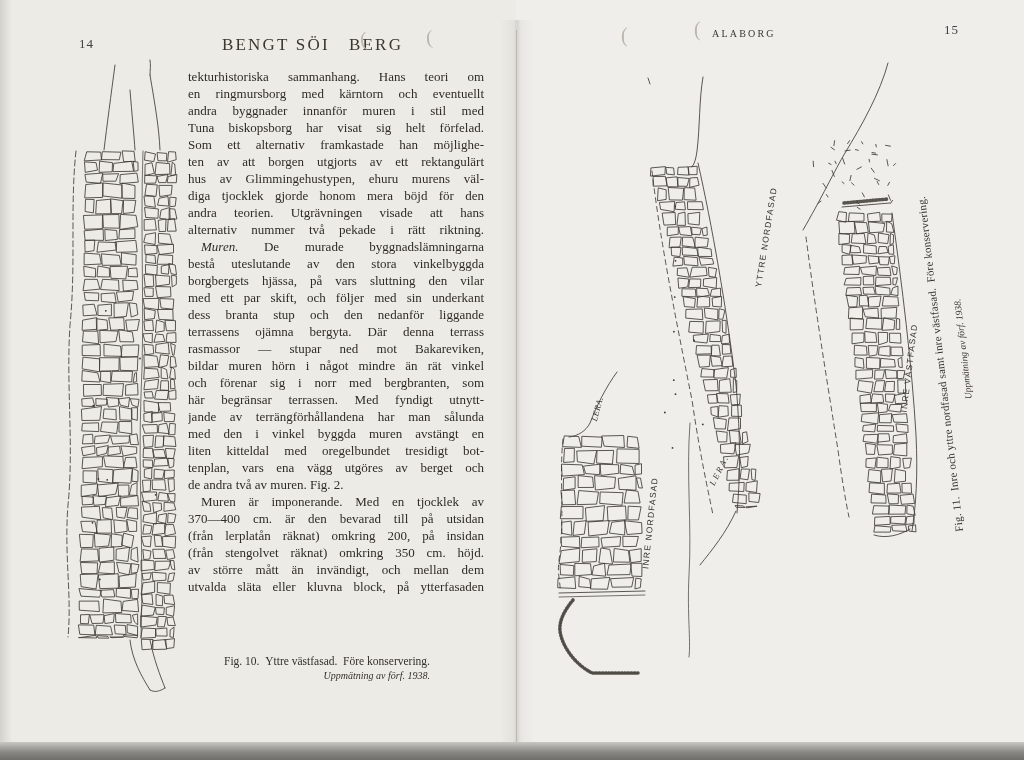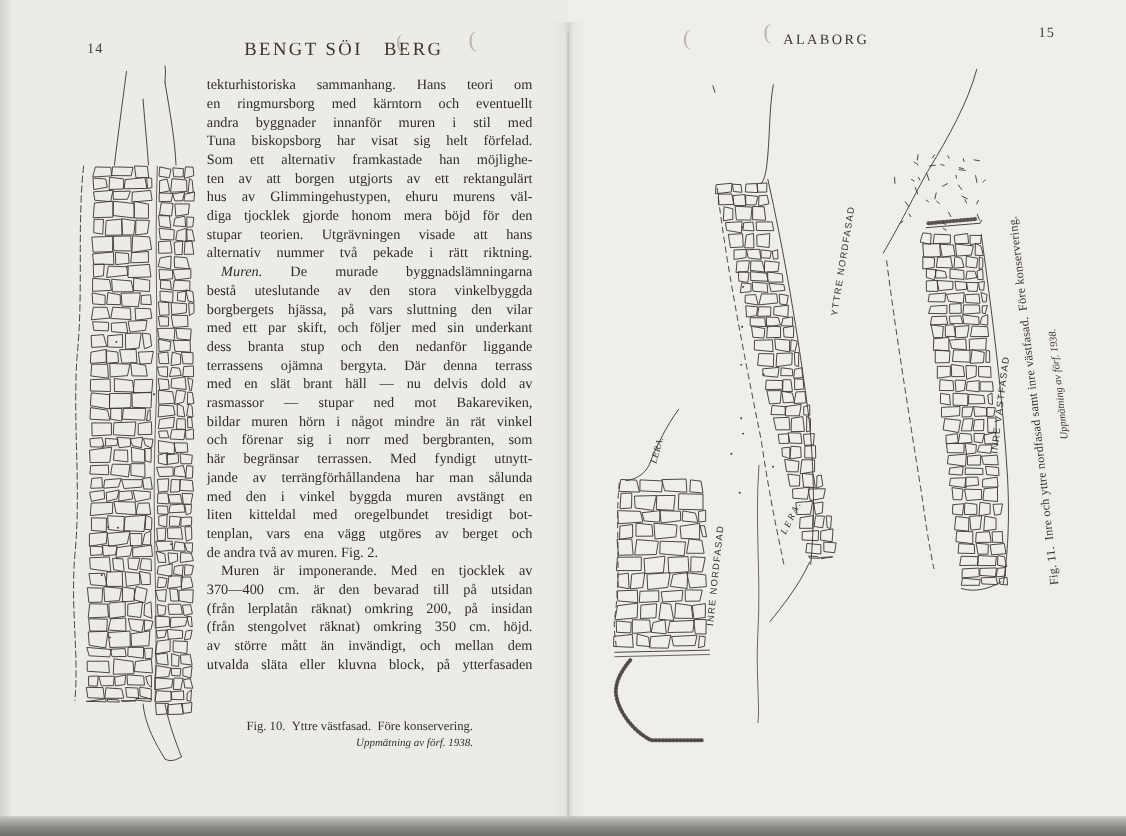--- a/index.html
+++ b/index.html
@@ -14,21 +14,21 @@
           background:linear-gradient(90deg,rgba(60,58,52,0) 0%,rgba(60,58,52,.05) 40%,rgba(60,58,52,.14) 50%,rgba(60,58,52,.04) 62%,rgba(60,58,52,0) 100%);}
   #gutter-line{position:absolute;left:516px;top:30px;width:1px;height:714px;background:#bab8b0;}
   #bottom-strip{position:absolute;left:0;top:742px;width:1024px;height:18px;
                 background:linear-gradient(#c9c7c1,#8a8986 55%,#6e6d68);}
   
   .pagenum{position:absolute;font-size:13px;letter-spacing:1px;color:#404040;}
   #pagenum-14{left:79px;top:36px;}
   #pagenum-15{left:944px;top:22px;}
   .runhead{position:absolute;font-size:17px;letter-spacing:2.2px;color:#3a372f;white-space:nowrap;}
   #runhead-left{left:222px;top:35px;}
-  #runhead-right{left:712px;top:28px;font-size:13px;}
+  #runhead-right{left:712px;top:28px;font-size:10px;}
   .scanmark{position:absolute;font-size:20px;color:#b9b6ae;font-family:"Liberation Serif",serif;}
   #mark1{left:360px;top:28px;transform:rotate(-6deg);}
   #mark2{left:426px;top:26px;transform:rotate(-4deg);}
   #mark3{left:621px;top:24px;}
   #mark4{left:694px;top:18px;}
   #bodycol{position:absolute;left:188px;top:68px;width:296px;font-size:13px;line-height:17px;}
   .bline{text-align:justify;text-align-last:justify;height:17px;overflow:hidden;white-space:normal;}
   .bline.noj{text-align-last:left;}
   .bline.indent{text-indent:13px;}
   #cap10{position:absolute;left:192px;top:655px;width:238px;font-size:11.5px;color:#33302a;}
@@ -365,29 +365,28 @@
 
   <div id="bodycol">
       <div class="bline">tekturhistoriska sammanhang. Hans teori om</div>
       <div class="bline">en ringmursborg med kärntorn och eventuellt</div>
       <div class="bline">andra byggnader innanför muren i stil med</div>
       <div class="bline">Tuna biskopsborg har visat sig helt förfelad.</div>
       <div class="bline">Som ett alternativ framkastade han möjlighe-</div>
       <div class="bline">ten av att borgen utgjorts av ett rektangulärt</div>
       <div class="bline">hus av Glimmingehustypen, ehuru murens väl-</div>
       <div class="bline">diga tjocklek gjorde honom mera böjd för den</div>
-      <div class="bline">stupar teorien. Utgrävningen visade att hans</div>
+      <div class="bline">andra teorien. Utgrävningen visade att hans</div>
       <div class="bline">alternativ nummer två pekade i rätt riktning.</div>
       <div class="bline indent"><i>Muren.</i> De murade byggnadslämningarna</div>
       <div class="bline">bestå uteslutande av den stora vinkelbyggda</div>
       <div class="bline">borgbergets hjässa, på vars sluttning den vilar</div>
       <div class="bline">med ett par skift, och följer med sin underkant</div>
       <div class="bline">dess branta stup och den nedanför liggande</div>
       <div class="bline">terrassens ojämna bergyta. Där denna terrass</div>
-      <div class="bline">med en slät brant häll — nu delvis dold av</div>
       <div class="bline">rasmassor — stupar ned mot Bakareviken,</div>
       <div class="bline">bildar muren hörn i något mindre än rät vinkel</div>
       <div class="bline">och förenar sig i norr med bergbranten, som</div>
       <div class="bline">här begränsar terrassen. Med fyndigt utnytt-</div>
       <div class="bline">jande av terrängförhållandena har man sålunda</div>
       <div class="bline">med den i vinkel byggda muren avstängt en</div>
       <div class="bline">liten kitteldal med oregelbundet tresidigt bot-</div>
       <div class="bline">tenplan, vars ena vägg utgöres av berget och</div>
       <div class="bline noj">de andra två av muren. Fig. 2.</div>
       <div class="bline indent">Muren är imponerande. Med en tjocklek av</div>

